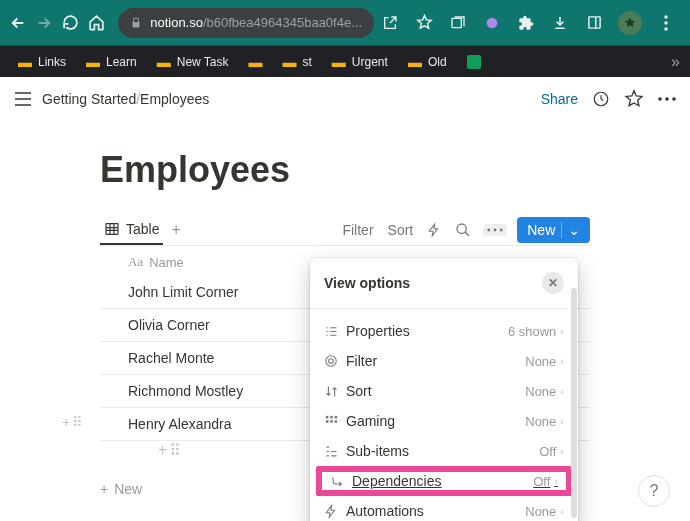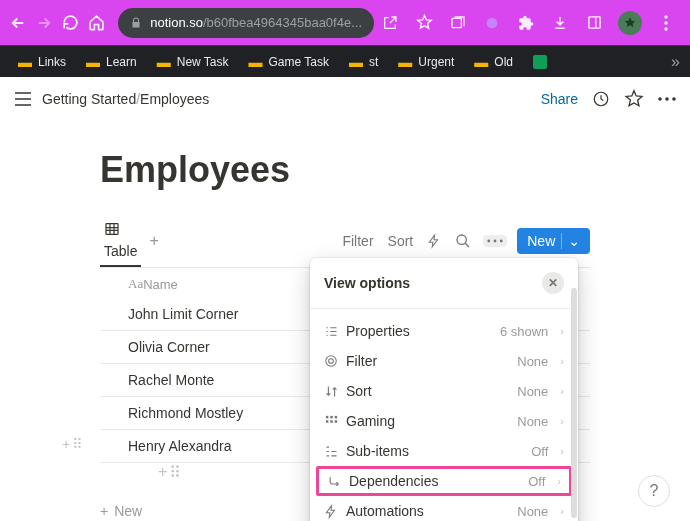--- a/index.html
+++ b/index.html
@@ -1,19 +1,19 @@
 <!DOCTYPE html>
 <html><head>
 <meta charset="utf-8">
 <style>
 *{margin:0;padding:0;box-sizing:border-box;font-family:-apple-system,BlinkMacSystemFont,"Segoe UI",Helvetica,Arial,sans-serif;}
 body{width:690px;height:521px;overflow:hidden;background:#fff;position:relative;}
 
 
-.browser-top{background:#d946ef;height:45px;display:flex;align-items:center;padding:16px 8px;gap:6px;}
+.browser-top{background:#0f766e;height:45px;display:flex;align-items:center;padding:16px 8px;gap:6px;}
 .nav-btn{color:#fff;width:24px;height:24px;display:flex;align-items:center;justify-content:center;cursor:pointer;opacity:0.9;border-radius:50%;}
 .nav-btn.dim{opacity:0.4;}
 .url-bar{background:#3c4043;border-radius:16px;height:30px;flex:1;max-width:260px;display:flex;align-items:center;padding:0 12px;color:#e8eaed;font-size:13px;margin-left:6px;gap:8px;}
 .url-bar .host{color:#fff;}
 .url-bar .path{color:#9aa0a6;}
 .chrome-icon{color:#fff;width:20px;height:20px;display:flex;align-items:center;justify-content:center;cursor:pointer;opacity:0.9;}
 .avatar-ext{width:24px;height:24px;border-radius:50%;background:#4a7c59;display:flex;align-items:center;justify-content:center;}
 .chrome-right{display:flex;align-items:center;gap:14px;margin-left:auto;padding-right:6px;}
 
 
@@ -30,47 +30,47 @@
 .breadcrumb .sep{color:#aaa;}
 .header-right{margin-left:auto;display:flex;align-items:center;gap:14px;color:#0369a1;}
 .header-action{cursor:pointer;font-size:14px;display:flex;align-items:center;}
 
 
 .page-body{padding:0 100px;margin-top:28px;}
 .page-title{font-size:36px;font-weight:700;color:#37352f;margin-bottom:24px;}
 
 
 .tabs-row{display:flex;align-items:center;border-bottom:1px solid #e9e9e7;position:relative;}
-.tab{display:flex;align-items:flex-start;gap:6px;padding:6px 4px;font-size:14px;color:#37352f;font-weight:500;border-bottom:2px solid #37352f;cursor:pointer;flex-direction:column;}
+.tab{display:flex;align-items:flex-end;gap:6px;padding:6px 4px;font-size:14px;color:#37352f;font-weight:500;border-bottom:2px solid #37352f;cursor:pointer;}
 .add-tab{padding:6px 8px;color:#999;cursor:pointer;}
 .tabs-right{margin-left:auto;display:flex;align-items:center;gap:10px;color:#787774;font-size:14px;}
 .tabs-right .btn-new{background:#2383e2;color:#fff;padding:5px 10px;border-radius:4px;font-weight:500;display:flex;align-items:center;gap:4px;cursor:pointer;}
 .tabs-right .btn-new .caret{border-left:1px solid rgba(255,255,255,0.4);padding-left:6px;margin-left:2px;}
 .toolbar-btn{cursor:pointer;padding:2px;color:#787774;}
 .toolbar-btn.active{background:#eee;border-radius:4px;}
 
 
 .table{margin-top:2px;}
 .table-header{display:flex;padding:6px 6px;color:#9b9a97;font-size:13px;}
-.th-name{display:flex;align-items:center;margin-left:22px;}
+.th-name{display:flex;align-items:center;gap:6px;margin-left:22px;}
 .table-row{display:flex;padding:8px 6px;border-bottom:1px solid #e9e9e7;font-size:14px;color:#37352f;font-weight:500;position:relative;}
 .table-row .cell{margin-left:22px;}
 .row-handles{position:absolute;left:-38px;top:6px;display:flex;gap:2px;color:#c4c4c4;font-size:14px;}
 .add-row{color:#9b9a97;font-size:14px;padding:8px 6px 8px 0;display:flex;gap:6px;cursor:pointer;}
 .add-row-handles{position:absolute;left:58px;display:flex;gap:2px;color:#c4c4c4;}
 
 
 .popover{position:absolute;left:310px;top:258px;width:268px;background:#fff;border-radius:6px;box-shadow:0 0 0 1px rgba(15,15,15,0.05),0 3px 6px rgba(15,15,15,0.1),0 9px 24px rgba(15,15,15,0.2);padding:8px 0 4px;}
 .popover-header{display:flex;align-items:center;padding:6px 14px 10px;font-weight:600;font-size:14px;color:#37352f;}
 .popover-close{margin-left:auto;width:22px;height:22px;border-radius:50%;background:#e9e9e7;display:flex;align-items:center;justify-content:center;color:#787774;cursor:pointer;font-size:12px;}
 .pop-section{padding:3px 6px;}
 .pop-row{display:flex;align-items:center;height:30px;padding:0 8px;border-radius:4px;cursor:pointer;font-size:14px;color:#37352f;}
-.pop-row.highlight{border:3px solid #ec4899;border-radius:2px;}
+.pop-row.highlight{border:6px solid #ec4899;border-radius:2px;text-decoration:underline;}
 .pop-icon{width:22px;color:#787774;display:flex;align-items:center;font-size:15px;}
-.pop-value{margin-left:auto;color:#9b9a97;font-size:13px;display:flex;align-items:center;gap:12px;}
+.pop-value{margin-left:auto;color:#9b9a97;font-size:13px;display:flex;align-items:center;gap:4px;}
 .chev{color:#c4c4c4;font-size:11px;}
 .divider{height:1px;background:#ededec;margin:4px 0;}
 .scrollbar{position:absolute;right:1px;top:30px;width:6px;height:230px;background:#ddd;border-radius:3px;}
 
 
 .help-btn{position:absolute;right:20px;bottom:14px;width:32px;height:32px;border:1px solid #e0e0e0;border-radius:50%;display:flex;align-items:center;justify-content:center;color:#787774;cursor:pointer;background:#fff;}
 
 svg{display:block;}
 </style>
 </head>
@@ -164,21 +164,20 @@
   <div class="bookmark">
       <span class="folder-icon">▬</span>
       <span>Learn</span>
     </div>
   <div class="bookmark">
       <span class="folder-icon">▬</span>
       <span>New Task</span>
     </div>
   <div class="bookmark">
       <span class="folder-icon">▬</span>
-      <span>Game Task</span>
     </div>
   <div class="bookmark">
       <span class="folder-icon">▬</span>
       <span>st</span>
     </div>
   <div class="bookmark">
       <span class="folder-icon">▬</span>
       <span>Urgent</span>
     </div>
   <div class="bookmark">

